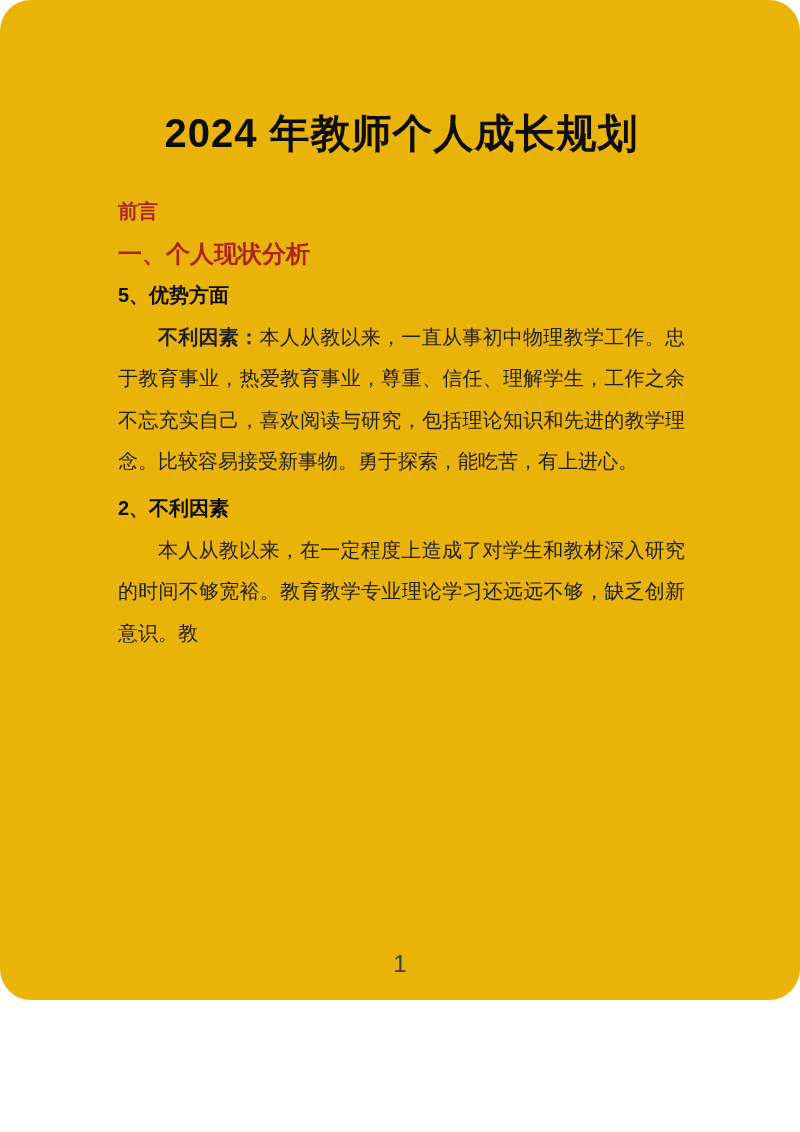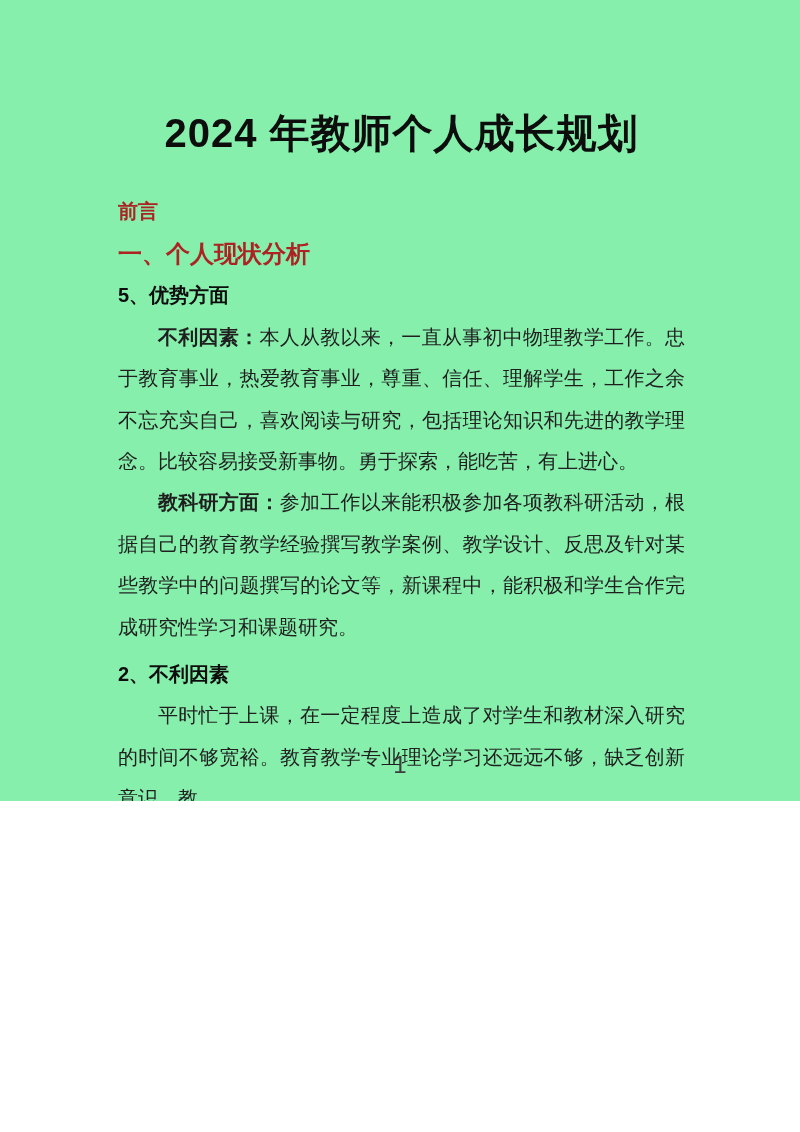--- a/index.html
+++ b/index.html
@@ -3,28 +3,29 @@
 <meta charset="utf-8">
 <style>
   html, body {
     margin: 0;
     padding: 0;
     background: #ffffff;
   }
   .page {
     position: relative;
     width: 800px;
-    height: 801px;
+    height: 1000px;
     margin: 0 auto;
-    background: #86efac;
+    background: #eab308;
     box-sizing: border-box;
     padding: 108px 115px 0 118px;
     font-family: "Liberation Sans", "DejaVu Sans", sans-serif;
     color: var(--text-black, #1f1f1f);
     overflow: hidden;
+    border-radius: 31px;
   }
   .doc-title {
     margin: 0;
     font-size: 40px;
     font-weight: 700;
     line-height: 50px;
     text-align: center;
     color: var(--title-black, #0d0d0d);
     letter-spacing: 1px;
   }
@@ -85,21 +86,20 @@
 
   <h2 class="preface-heading">前言</h2>
 
 
   <h3 class="section-heading">一、个人现状分析</h3>
 
   <h4 class="sub-heading">5、优势方面</h4>
 
   <p class="body-para"><span class="lead-label">不利因素：</span><span>本人从教以来，一直从事初中物理教学工作。忠于教育事业，热爱教育事业，尊重、信任、理解学生，工作之余不忘充实自己，喜欢阅读与研究，包括理论知识和先进的教学理念。比较容易接受新事物。勇于探索，能吃苦，有上进心。</span></p>
 
-  <p class="body-para"><span class="lead-label">教科研方面：</span><span>参加工作以来能积极参加各项教科研活动，根据自己的教育教学经验撰写教学案例、教学设计、反思及针对某些教学中的问题撰写的论文等，新课程中，能积极和学生合作完成研究性学习和课题研究。</span></p>
 
   <h4 class="sub-heading spaced">2、不利因素</h4>
 
-  <p class="body-para">平时忙于上课，在一定程度上造成了对学生和教材深入研究的时间不够宽裕。教育教学专业理论学习还远远不够，缺乏创新意识。教</p>
+  <p class="body-para">本人从教以来，在一定程度上造成了对学生和教材深入研究的时间不够宽裕。教育教学专业理论学习还远远不够，缺乏创新意识。教</p>
 
   <div class="page-number">1</div>
 
 </div>
 
 </body></html>

